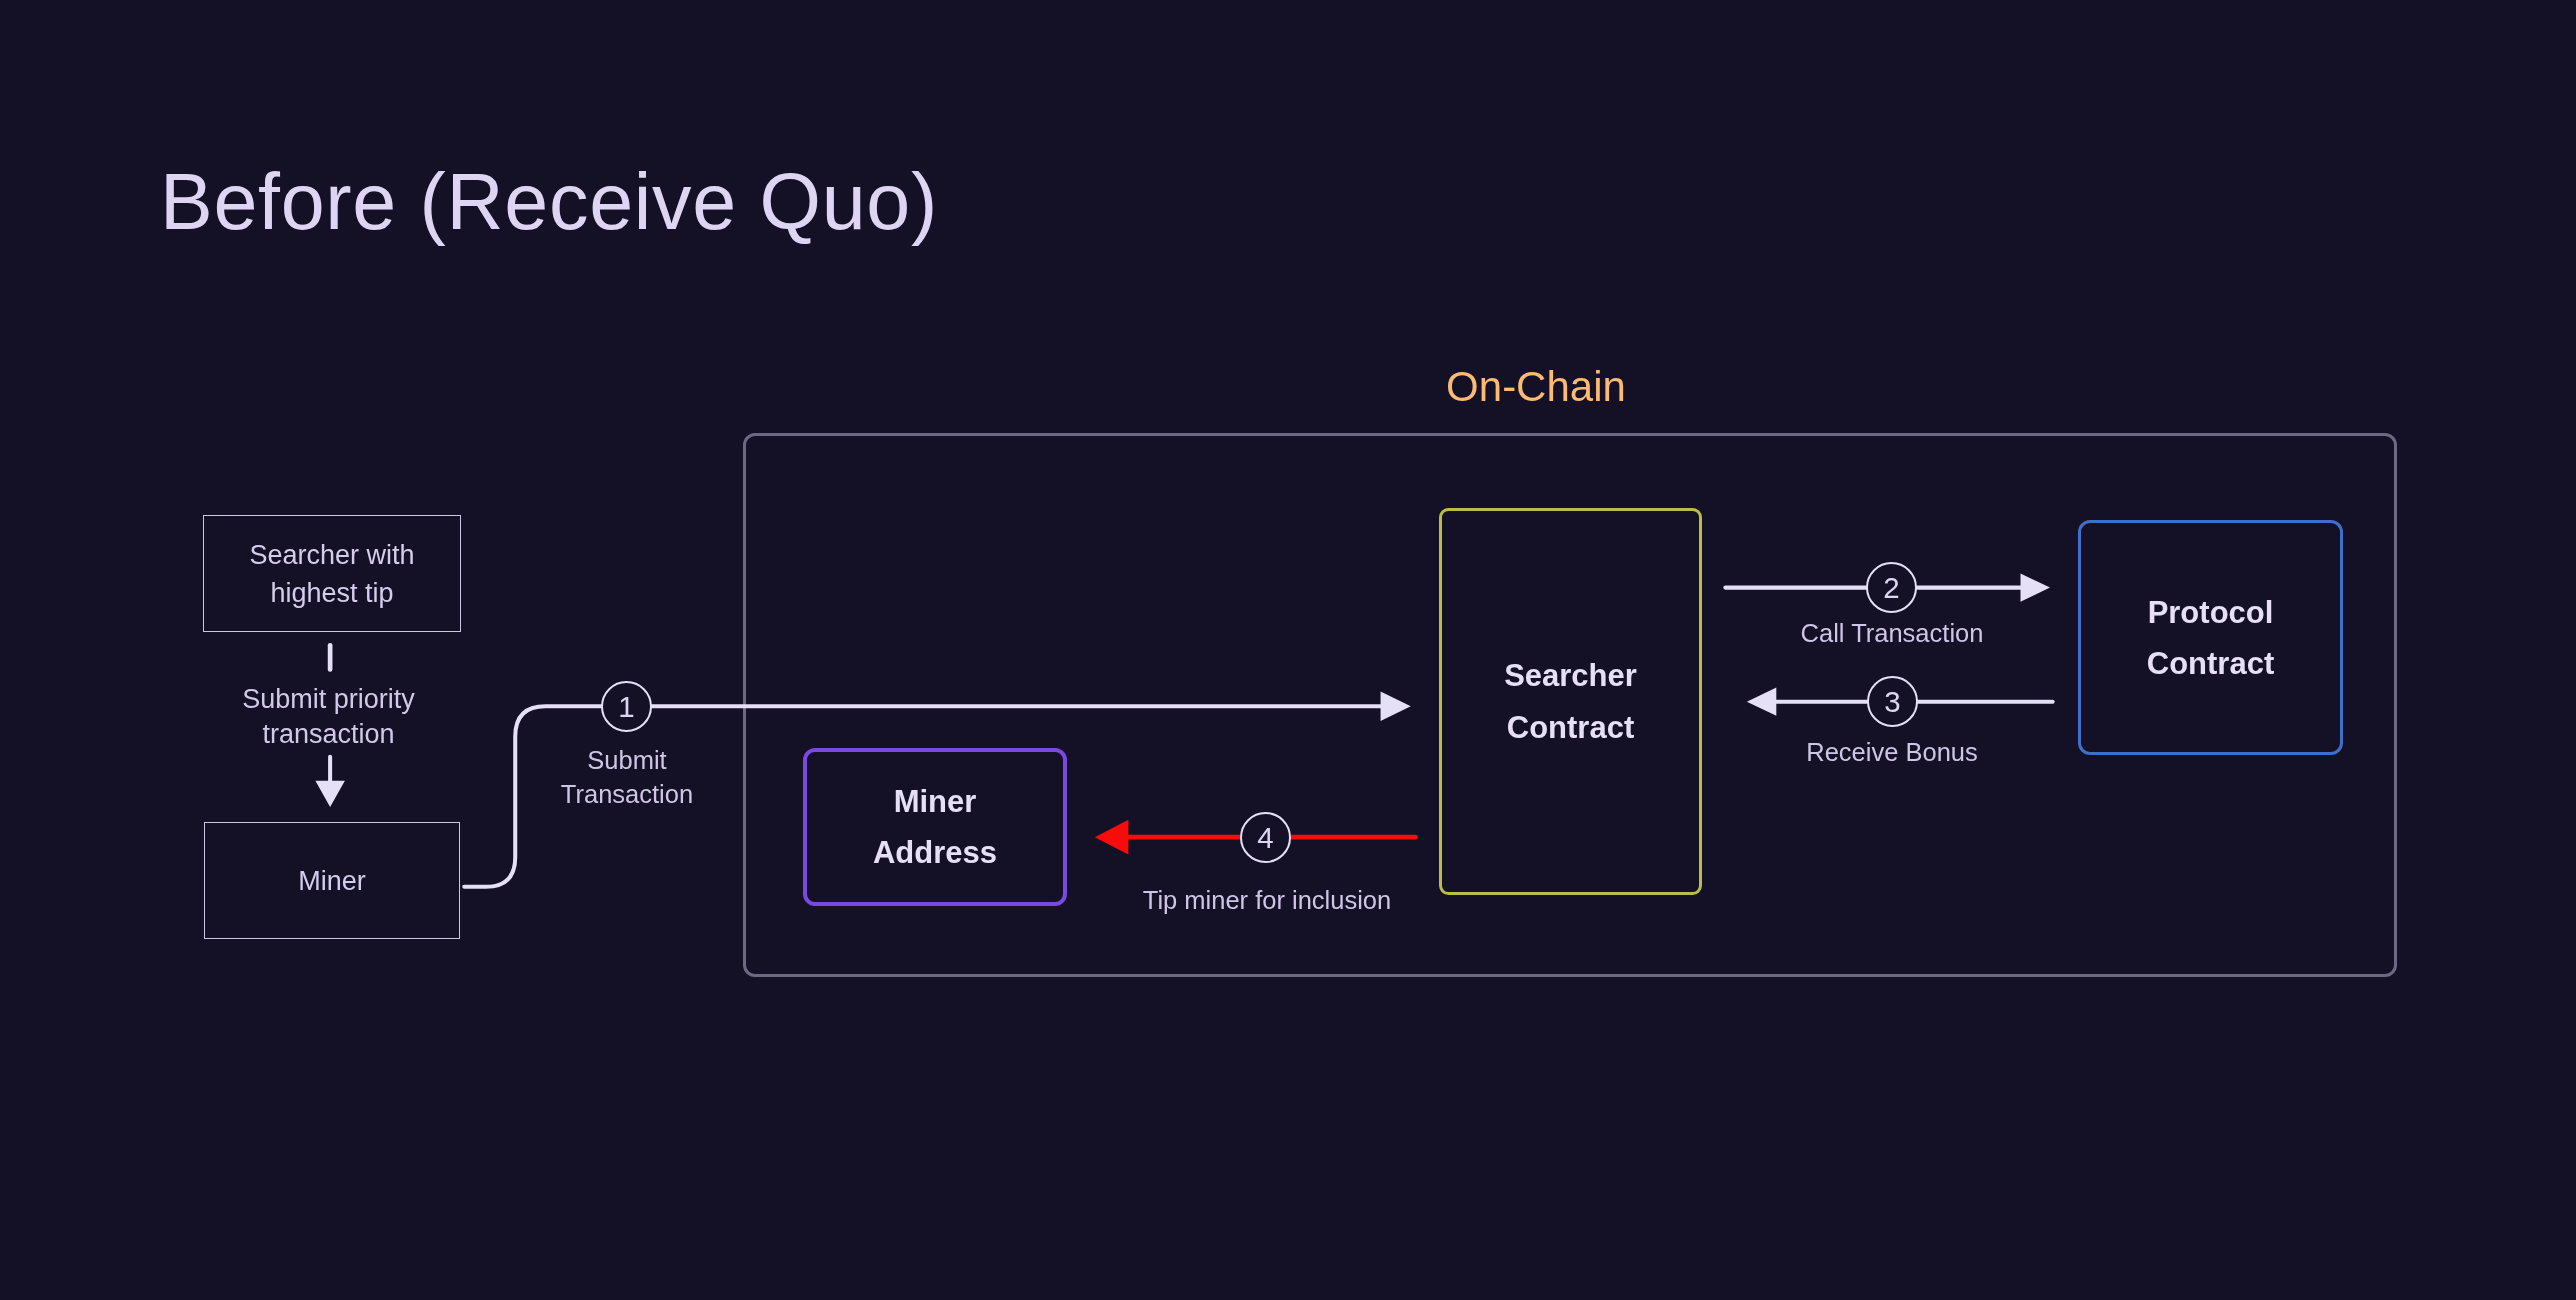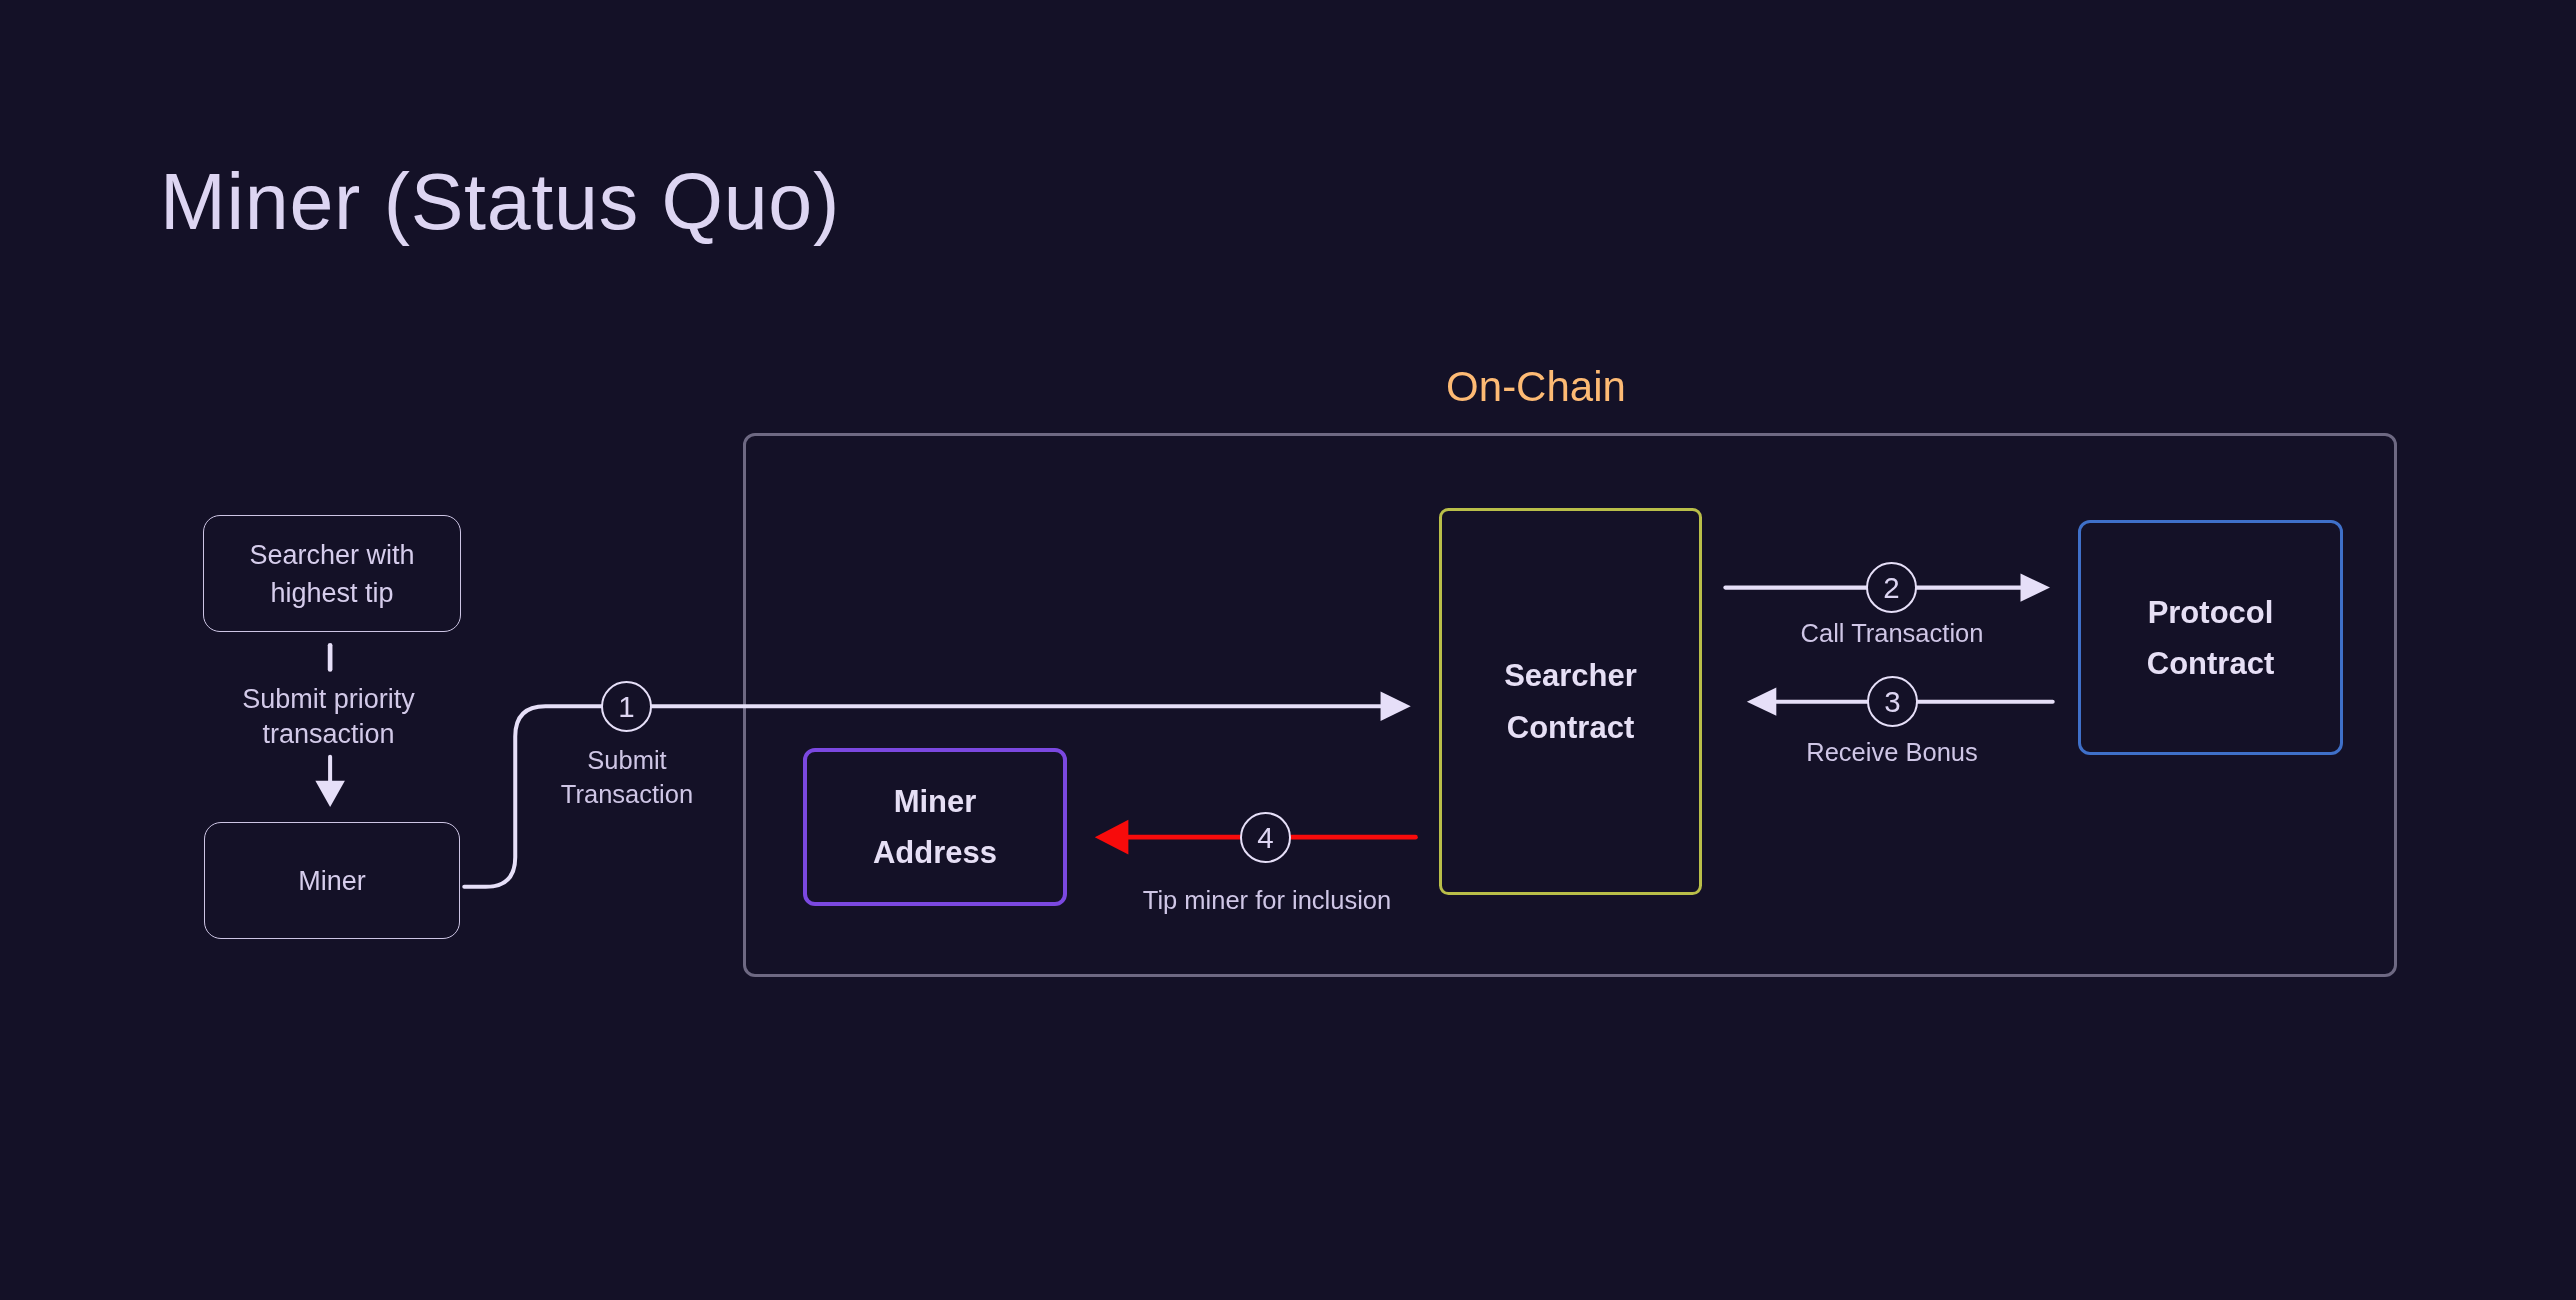--- a/index.html
+++ b/index.html
@@ -23,21 +23,21 @@
     font-size:42px;line-height:1.2;color:#fdba74;
   }
   .onchain-box{
     left:743px;top:433px;width:1654px;height:544px;
     border:3.4px solid #6e6983;border-radius:12px;
     box-sizing:border-box;
   }
   
   .node{
     display:flex;flex-direction:column;justify-content:center;align-items:center;
-    box-sizing:border-box;border-radius:17px;
+    box-sizing:border-box;border-radius:0;
   }
   .node .ln{display:block;}
   .node-searcher-tip{
     left:203px;top:515px;width:258px;height:117px;
     border:1.3px solid #cdc5e4;
     font-size:27px;line-height:38px;color:#d6cdec;
   }
   .node-miner{
     left:204px;top:822px;width:256px;height:117px;
     border:1.3px solid #cdc5e4;
@@ -80,21 +80,21 @@
   }
   .c1{left:601px;top:681px;}
   .c2{left:1866px;top:562px;}
   .c3{left:1867px;top:676px;}
   .c4{left:1240px;top:812px;}
   svg.lines{left:0;top:0;pointer-events:none;}
 </style>
 </head>
 <body>
 
-<div class="abs page-title">Miner (Status Quo)</div>
+<div class="abs page-title">Before (Receive Quo)</div>
 
 <div class="abs onchain-label center">On-Chain</div>
 <div class="abs onchain-box"></div>
 
 <svg class="abs lines" width="2576" height="1300" viewBox="0 0 3840 1938">
 
   <line x1="492" y1="962" x2="492" y2="998" stroke="#e6dff8" stroke-width="7" stroke-linecap="round"></line>
 
   <line x1="492" y1="1128" x2="492" y2="1164" stroke="#e6dff8" stroke-width="6" stroke-linecap="round"></line>
   <polygon points="470,1164 514,1164 492,1203" fill="#e6dff8"></polygon>

